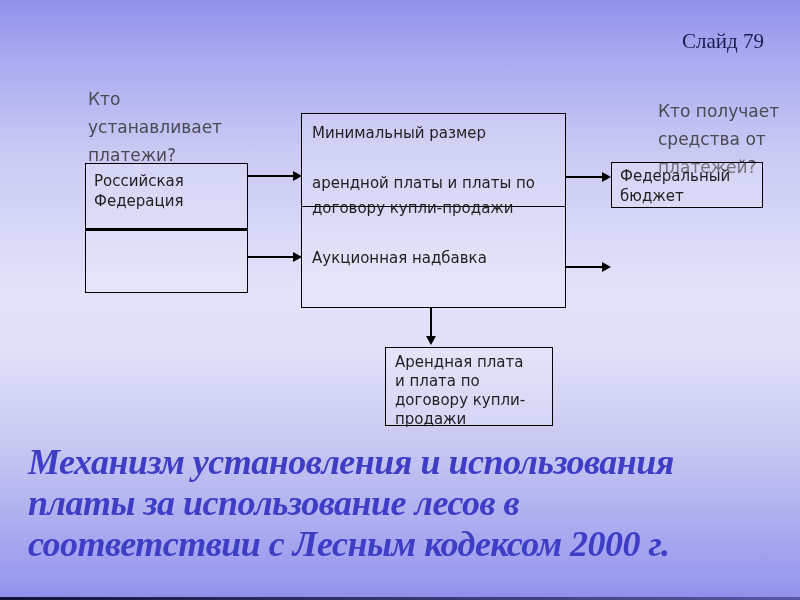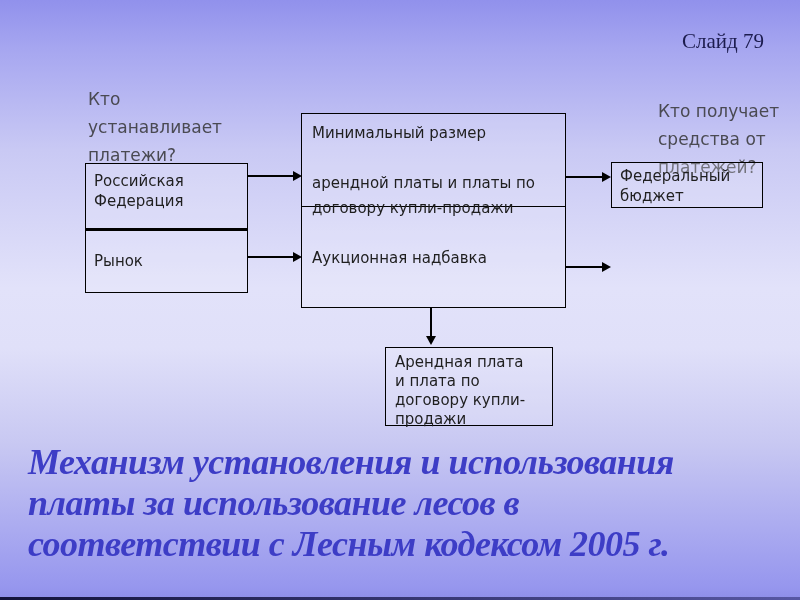--- a/index.html
+++ b/index.html
@@ -88,21 +88,20 @@
 устанавливает
 платежи?</div>
 
   <div class="qlabel right">Кто получает
 средства от
 платежей?</div>
 
   <div class="box left-stack">
     <div class="cell top">Российская
 Федерация</div>
-    <div class="cell bottom">Рынок</div>
   </div>
 
   <div class="box center-box">
     <div class="center-top">Минимальный размер
 
 арендной платы и платы по
 договору купли-продажи</div>
     <div class="center-bottom">Аукционная надбавка</div>
   </div>
 
@@ -124,17 +123,17 @@
   <div class="ah-r c-r1a"></div>
 
   <div class="hline c-r2"></div>
   <div class="ah-r c-r2a"></div>
 
   <div class="vline c-d"></div>
   <div class="ah-d c-da"></div>
 
   <div class="title">Механизм установления и использования
 платы за использование лесов в
-соответствии с Лесным кодексом 2005 г.</div>
+соответствии с Лесным кодексом 2000 г.</div>
 
   <div class="bottom-edge"></div>
 
 </div>
 
 </body></html>

